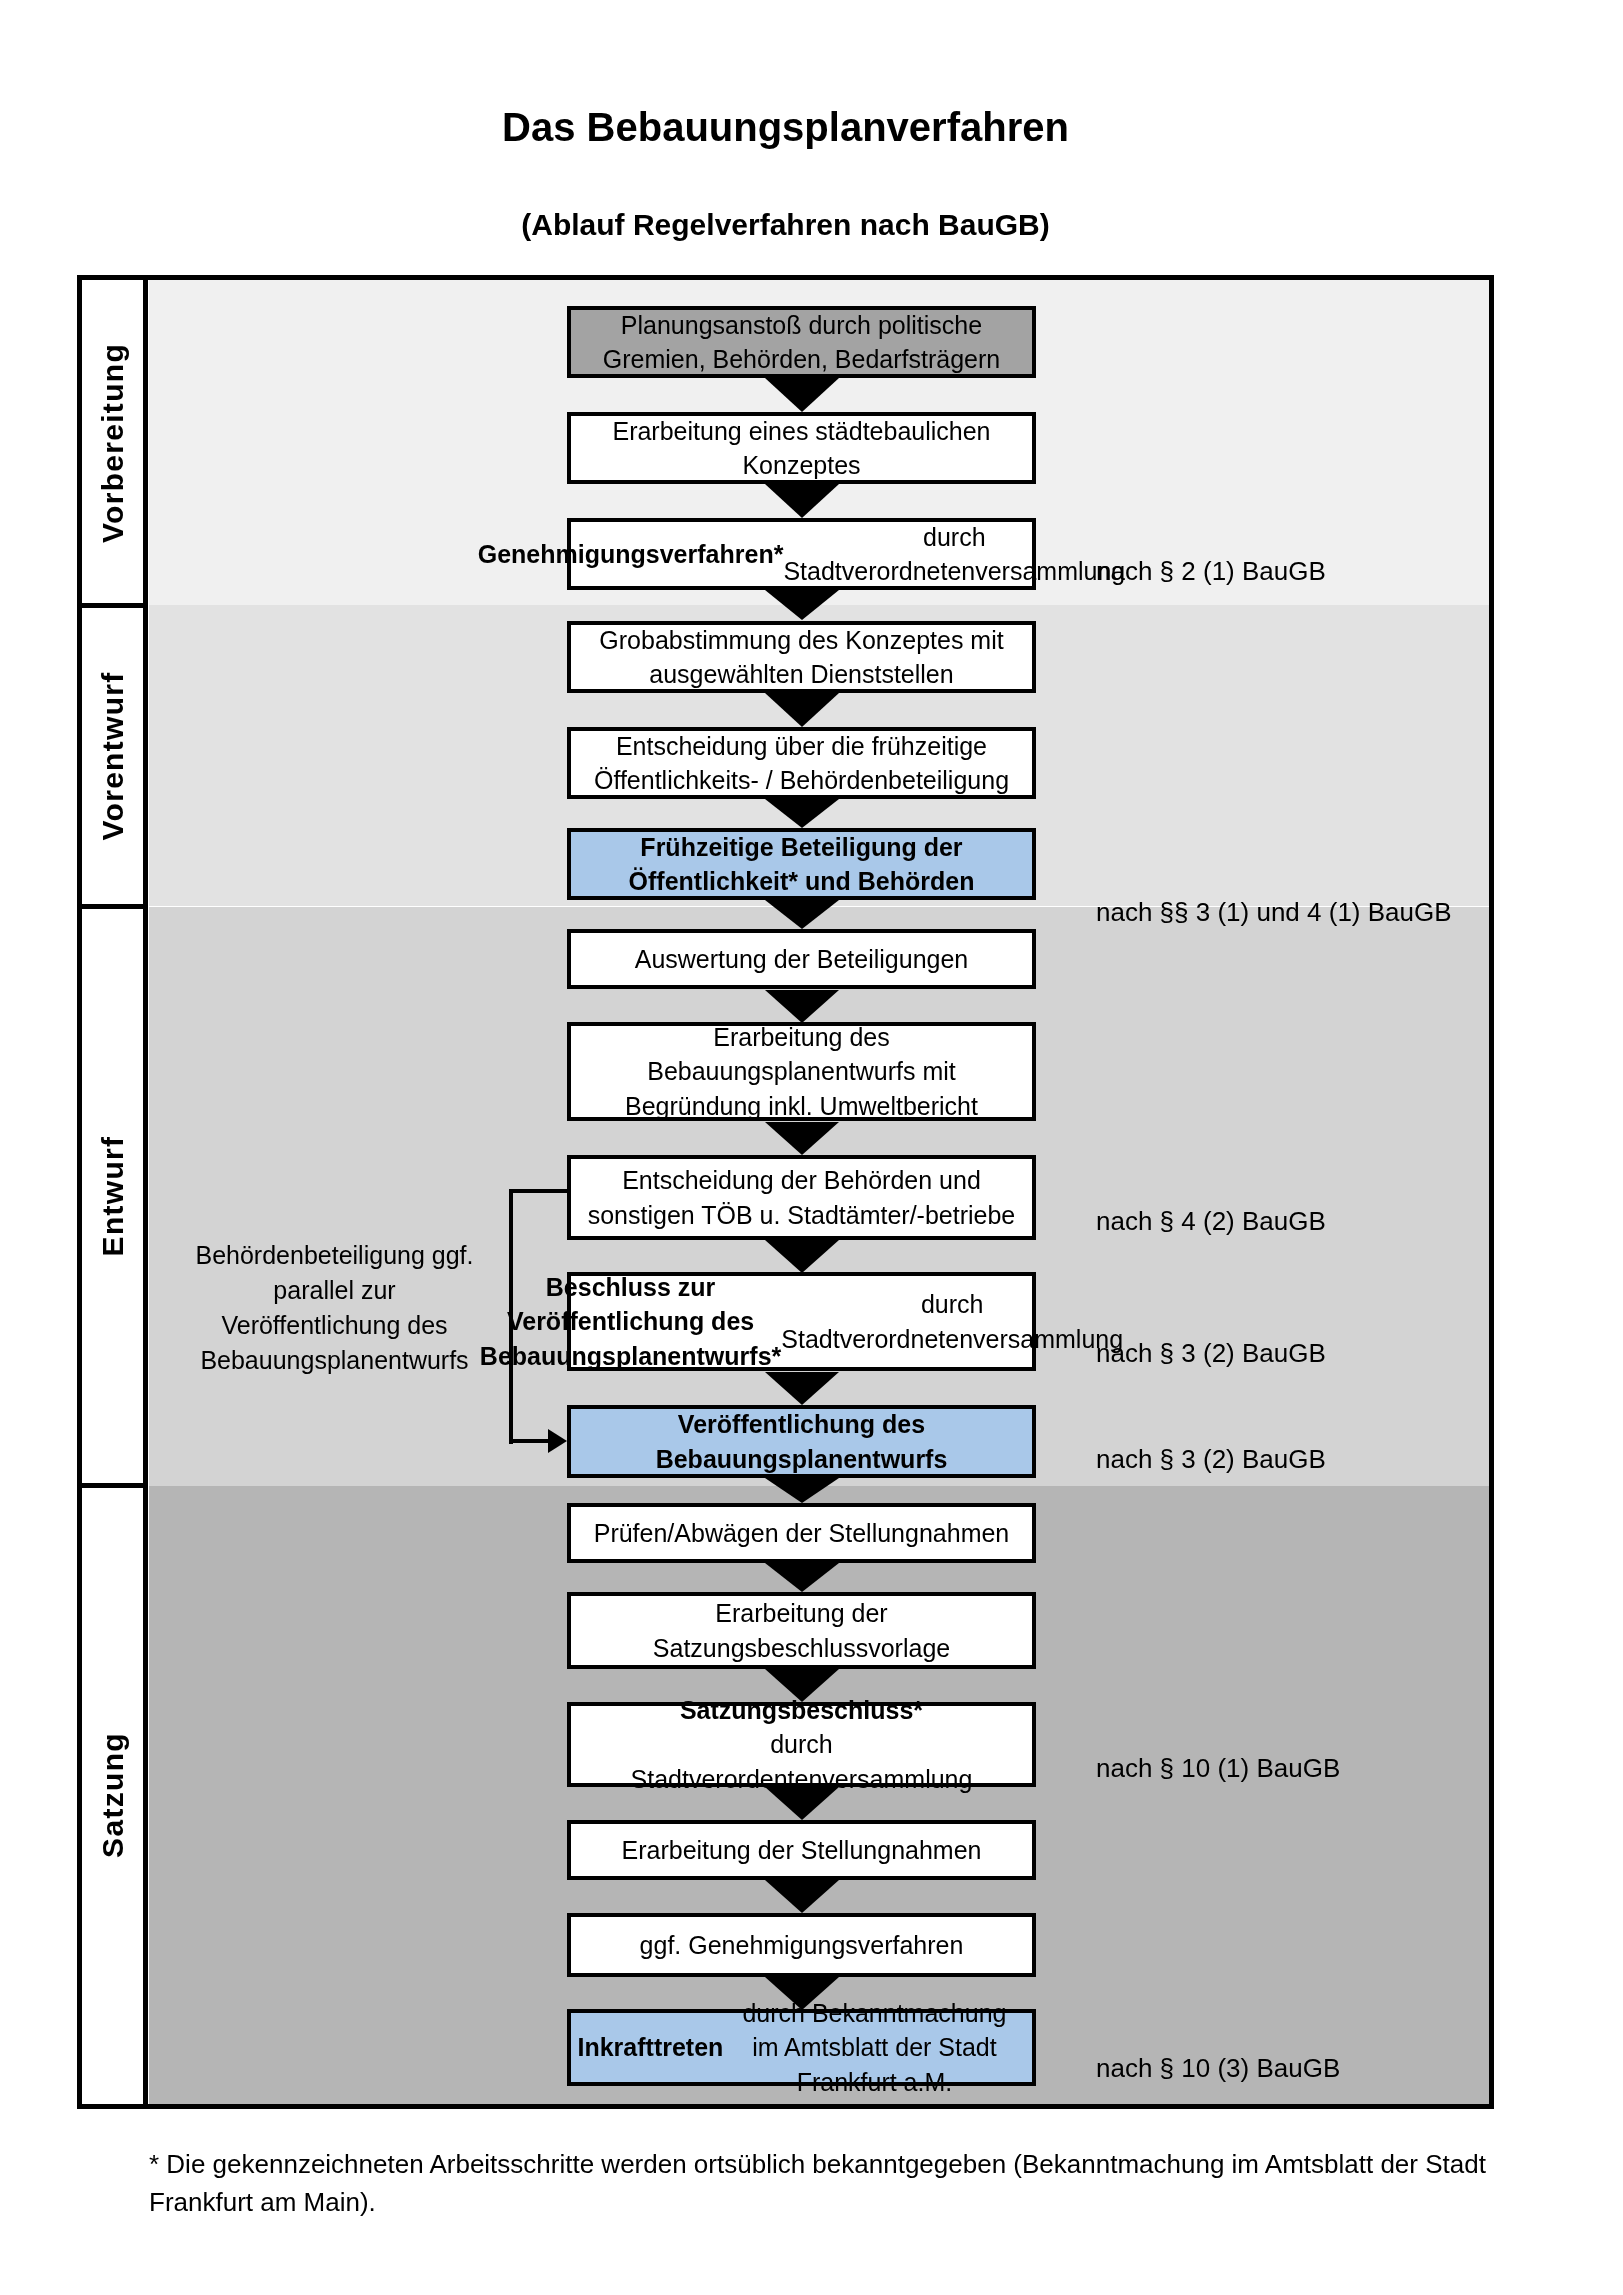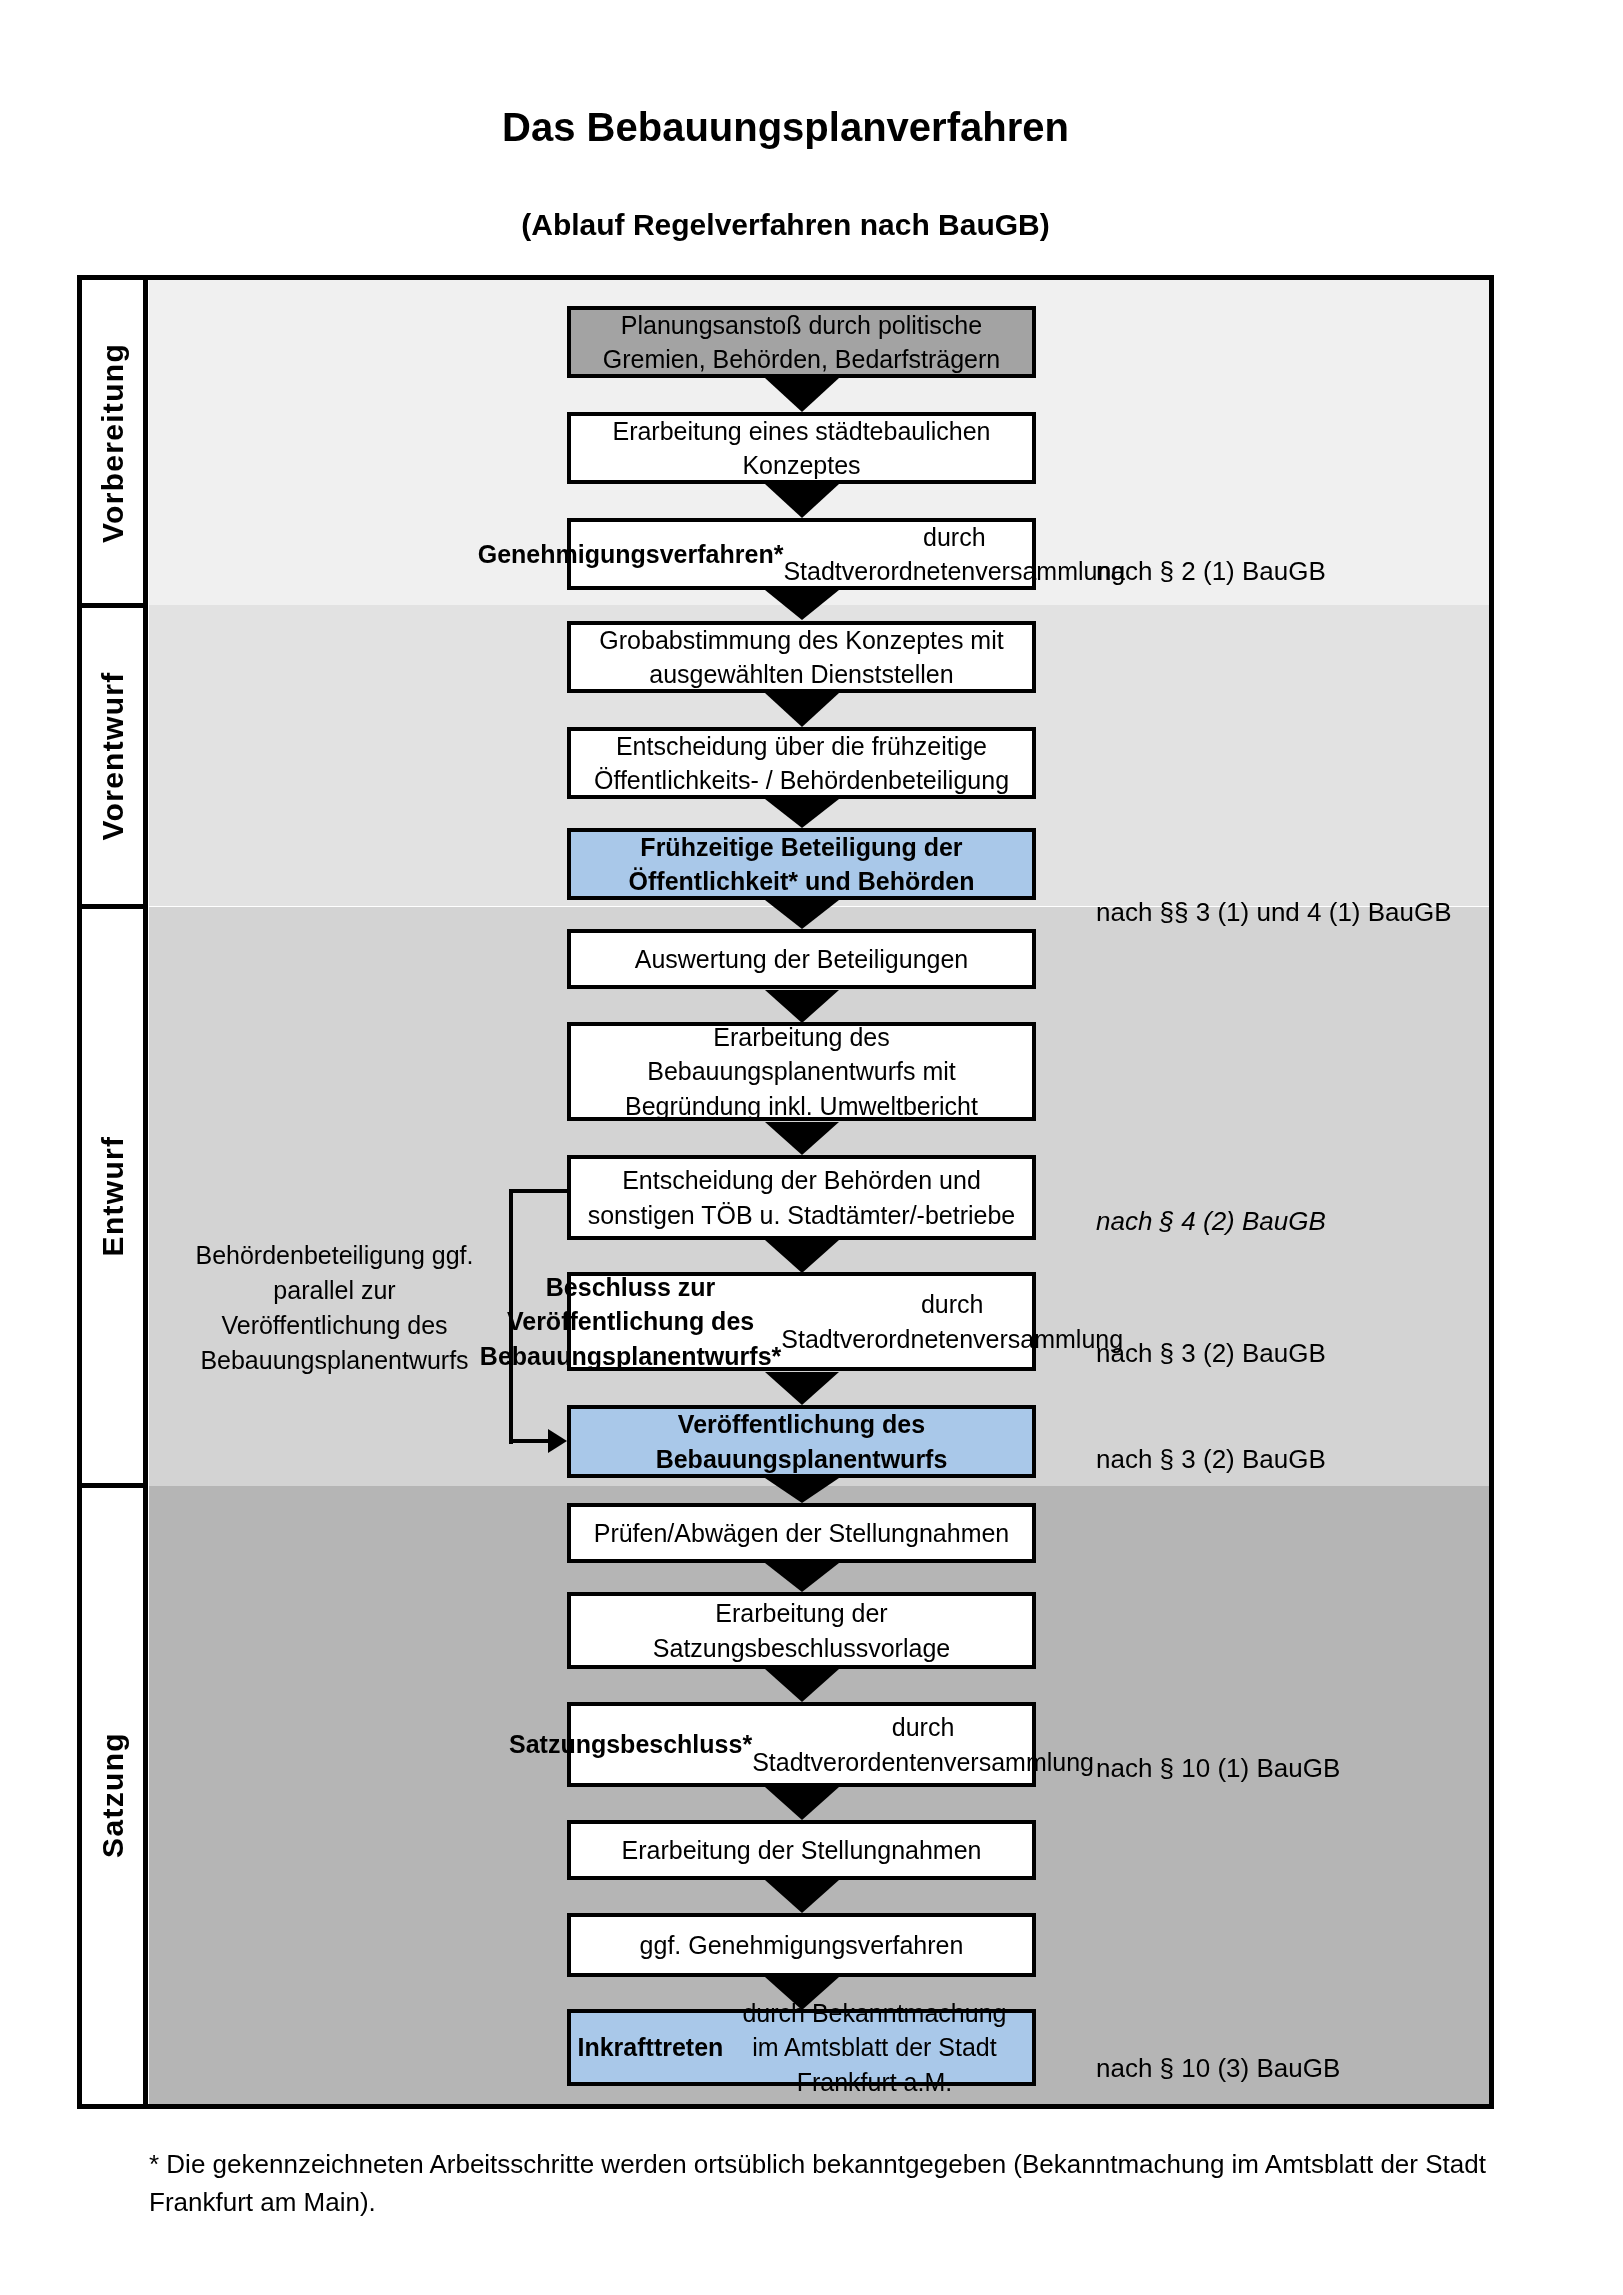--- a/index.html
+++ b/index.html
@@ -114,36 +114,36 @@
       <div class="abs annotation" style="top: 897px;">nach §§ 3 (1) und 4 (1) BauGB</div>
       <div class="abs flow-box" style="top: 929px; height: 60px; background: rgb(255, 255, 255);"><span>Auswertung der Beteiligungen</span></div>
       <div class="abs flow-arrow" style="left: 765px; top: 990px; border-top: 33px solid rgb(0, 0, 0);"></div>
       <div class="abs flow-box" style="top: 1022px; height: 99px; background: rgb(255, 255, 255);"><span>Erarbeitung des
 Bebauungsplanentwurfs mit
 Begründung inkl. Umweltbericht</span></div>
       <div class="abs flow-arrow" style="left: 765px; top: 1122px; border-top: 33px solid rgb(0, 0, 0);"></div>
       <div class="abs flow-box" style="top: 1155px; height: 85px; background: rgb(255, 255, 255);"><span>Entscheidung der Behörden und
 sonstigen TÖB u. Stadtämter/-betriebe</span></div>
       <div class="abs flow-arrow" style="left: 765px; top: 1240px; border-top: 33px solid rgb(0, 0, 0);"></div>
-      <div class="abs annotation" style="top: 1206px; font-style: italic;">nach § 4 (2) BauGB</div>
+      <div class="abs annotation" style="top: 1206px;">nach § 4 (2) BauGB</div>
       <div class="abs flow-box" style="top: 1272px; height: 99px; background: rgb(255, 255, 255);"><span class="b">Beschluss zur Veröffentlichung des
 Bebauungsplanentwurfs*</span><span> durch
 Stadtverordnetenversammlung</span></div>
       <div class="abs flow-arrow" style="left: 765px; top: 1372px; border-top: 33px solid rgb(0, 0, 0);"></div>
       <div class="abs annotation" style="top: 1338px;">nach § 3 (2) BauGB</div>
       <div class="abs flow-box" style="top: 1405px; height: 73px; background: rgb(169, 200, 233);"><span class="b">Veröffentlichung des
 Bebauungsplanentwurfs</span></div>
       <div class="abs flow-arrow" style="left: 765px; top: 1478px; border-top: 25px solid rgb(0, 0, 0);"></div>
       <div class="abs annotation" style="top: 1444px;">nach § 3 (2) BauGB</div>
       <div class="abs flow-box" style="top: 1503px; height: 60px; background: rgb(255, 255, 255);"><span>Prüfen/Abwägen der Stellungnahmen</span></div>
       <div class="abs flow-arrow" style="left: 765px; top: 1563px; border-top: 29px solid rgb(0, 0, 0);"></div>
       <div class="abs flow-box" style="top: 1592px; height: 77px; background: rgb(255, 255, 255);"><span>Erarbeitung der
 Satzungsbeschlussvorlage</span></div>
       <div class="abs flow-arrow" style="left: 765px; top: 1669px; border-top: 33px solid rgb(0, 0, 0);"></div>
-      <div class="abs flow-box" style="top: 1702px; height: 85px; background: rgb(255, 255, 255);"><span class="b">Satzungsbeschluss*</span><span> durch
+      <div class="abs flow-box" style="top: 1702px; height: 85px; background: rgb(255, 255, 255); flex-direction: column;"><span class="b">Satzungsbeschluss*</span><span> durch
 Stadtverordentenversammlung</span></div>
       <div class="abs flow-arrow" style="left: 765px; top: 1787px; border-top: 33px solid rgb(0, 0, 0);"></div>
       <div class="abs annotation" style="top: 1753px;">nach § 10 (1) BauGB</div>
       <div class="abs flow-box" style="top: 1820px; height: 60px; background: rgb(255, 255, 255);"><span>Erarbeitung der Stellungnahmen</span></div>
       <div class="abs flow-arrow" style="left: 765px; top: 1880px; border-top: 33px solid rgb(0, 0, 0);"></div>
       <div class="abs flow-box" style="top: 1913px; height: 64px; background: rgb(255, 255, 255);"><span>ggf. Genehmigungsverfahren</span></div>
       <div class="abs flow-arrow" style="left: 765px; top: 1977px; border-top: 33px solid rgb(0, 0, 0);"></div>
       <div class="abs flow-box" style="top: 2009px; height: 77px; background: rgb(169, 200, 233);"><span class="b">Inkrafttreten</span><span> durch Bekanntmachung
 im Amtsblatt der Stadt Frankfurt a.M.</span></div>
       <div class="abs annotation" style="top: 2053px;">nach § 10 (3) BauGB</div>

